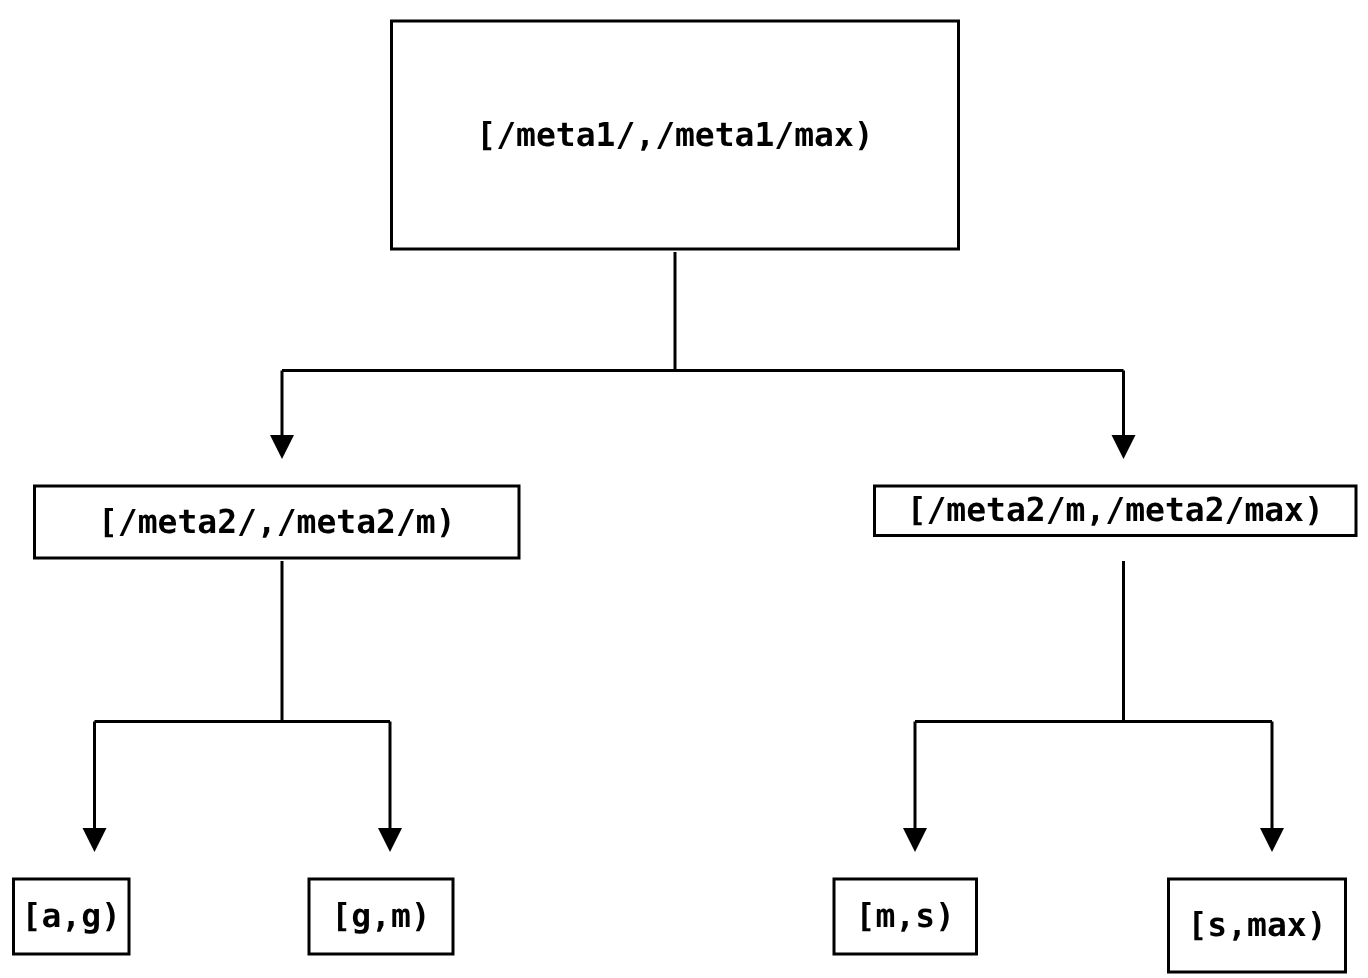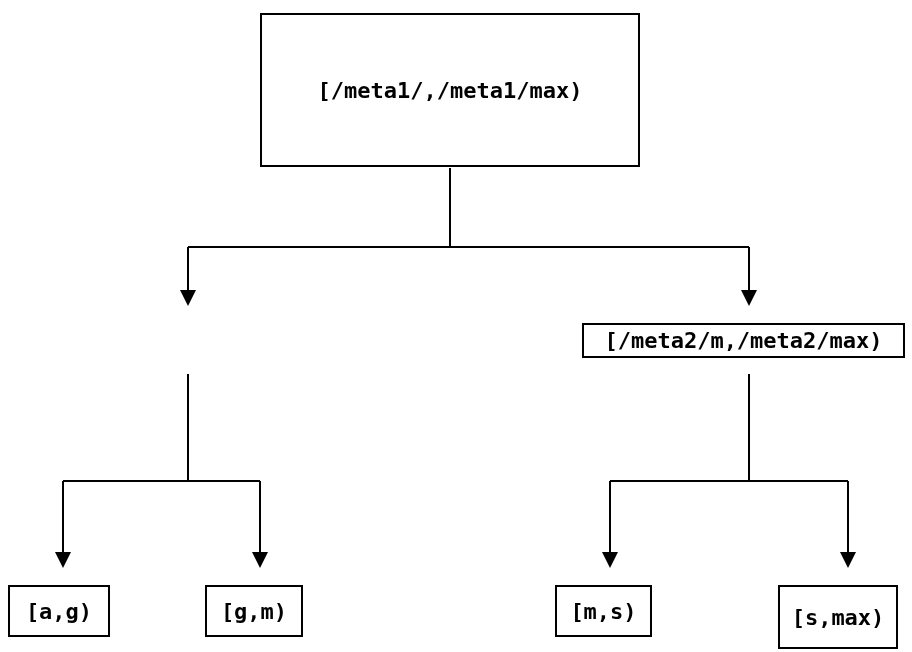--- a/index.html
+++ b/index.html
@@ -46,21 +46,21 @@
     color: var(--text);
     font-weight: bold;
     font-size: 22px;
     white-space: pre;
     letter-spacing: 0;
     text-align: right;
   }
   .node-root      { left: 260px; top: 13px;  width: 380px; height: 154px; }
   .node-mid-left  { left: 22px;  top: 323px; width: 325px; height: 50px;  }
   .node-mid-right { left: 582px; top: 323px; width: 323px; height: 35px;  }
-  .node-leaf-0    { left: 8px;   top: 585px; width: 102px; height: 52px;  }
+  .node-leaf-0    { left: 8px;   top: 585px; width: 79px; height: 52px;  }
   .node-leaf-1    { left: 205px; top: 585px; width: 98px;  height: 52px;  }
   .node-leaf-2    { left: 555px; top: 585px; width: 97px;  height: 52px;  }
   .node-leaf-3    { left: 778px; top: 585px; width: 120px; height: 64px;  }
 </style>
 </head>
 <body>
 
 <div class="canvas">
 
   <svg class="connectors" viewBox="0 0 912 652" xmlns="http://www.w3.org/2000/svg">
@@ -90,20 +90,23 @@
       <path d="M848,481 V552"></path>
       <polygon points="602,552 618,552 610,568"></polygon>
       <polygon points="840,552 856,552 848,568"></polygon>
     </g>
   </svg>
 
   <div class="node node-root">
     <span class="node-label">[/meta1/,/meta1/max)</span>
   </div>
 
+  <div class="node node-mid-left">
+    <span class="node-label">[/meta2/,/meta2/m)</span>
+  </div>
 
   <div class="node node-mid-right">
     <span class="node-label">[/meta2/m,/meta2/max)</span>
   </div>
 
   <div class="node node-leaf-0">
     <span class="node-label">[a,g)</span>
   </div>
 
   <div class="node node-leaf-2">

